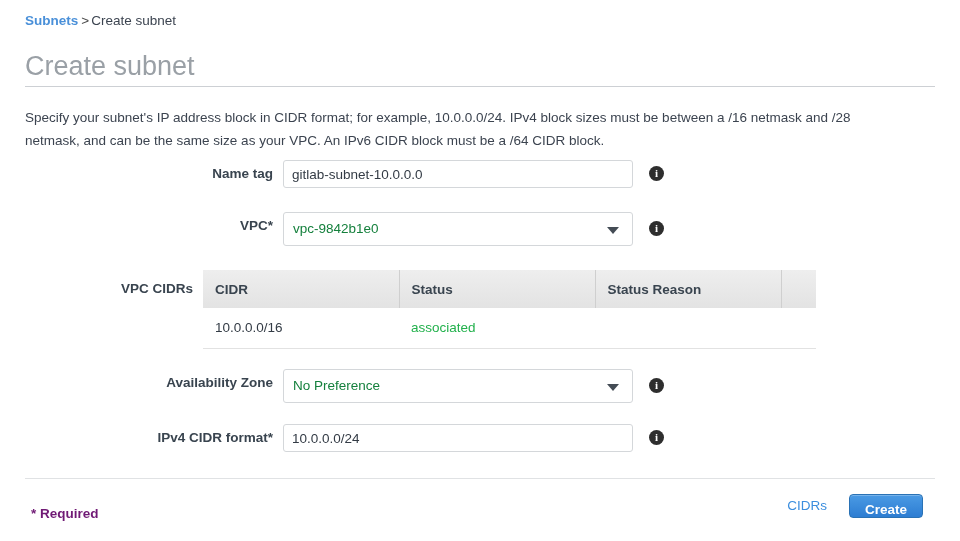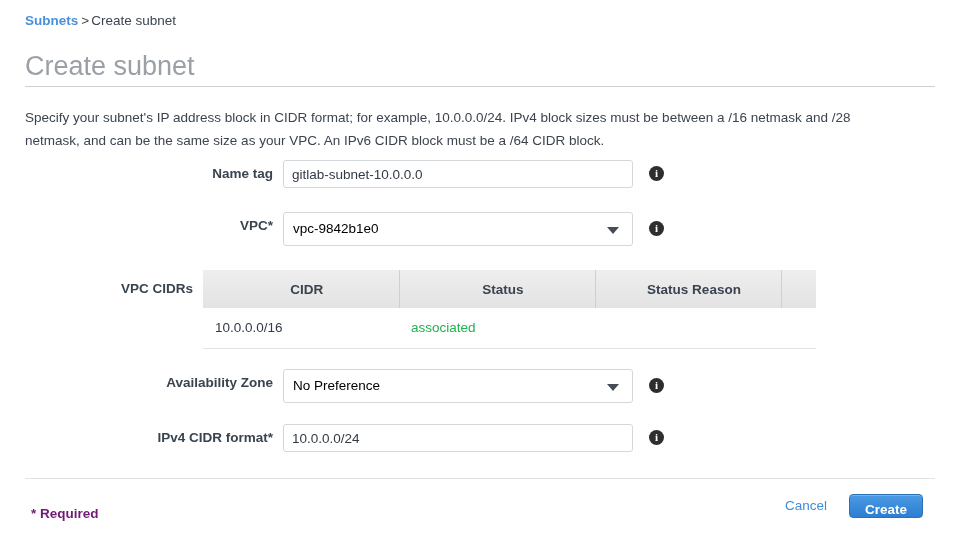--- a/index.html
+++ b/index.html
@@ -133,21 +133,21 @@
     border-radius: 3px;
     background: #ffffff;
     cursor: pointer;
   }
   .select-box .select-value {
     position: absolute;
     left: 9px;
     top: 0;
     line-height: 32px;
     font-size: 13.5px;
-    color: #000000;
+    color: #15803d;
     white-space: nowrap;
   }
   .select-box .caret {
     position: absolute;
     right: 13px;
     top: 14px;
     width: 0;
     height: 0;
     border-left: 6px solid transparent;
     border-right: 6px solid transparent;
@@ -180,21 +180,21 @@
   .cidr-table {
     width: 613px;
     border-collapse: collapse;
     table-layout: fixed;
     font-size: 13.5px;
   }
   .cidr-table thead tr {
     background: linear-gradient(to bottom, #eeeeee 0%, #e3e3e3 100%);
   }
   .cidr-table th {
-    text-align: center;
+    text-align: left;
     font-weight: bold;
     color: #39444f;
     height: 38px;
     padding: 0 0 0 12px;
     box-sizing: border-box;
     border-left: 1px solid #cfcfcf;
     white-space: nowrap;
   }
   .cidr-table th:first-child {
     border-left: none;
@@ -343,17 +343,17 @@
     <div class="field-label">IPv4 CIDR format*</div>
     <div class="field-control">
       <input class="text-input" type="text" value="10.0.0.0/24" style="">
     </div>
     <span class="info-icon">i</span>
   </div>
 
   <div class="footer-rule"></div>
   <div class="required-note">* Required</div>
   <div class="footer-actions">
-    <span class="cancel-link">Cancel</span>
+    <span class="cancel-link">CIDRs</span>
     <button class="create-button">Create</button>
   </div>
 
 </div>
 
 </body></html>

